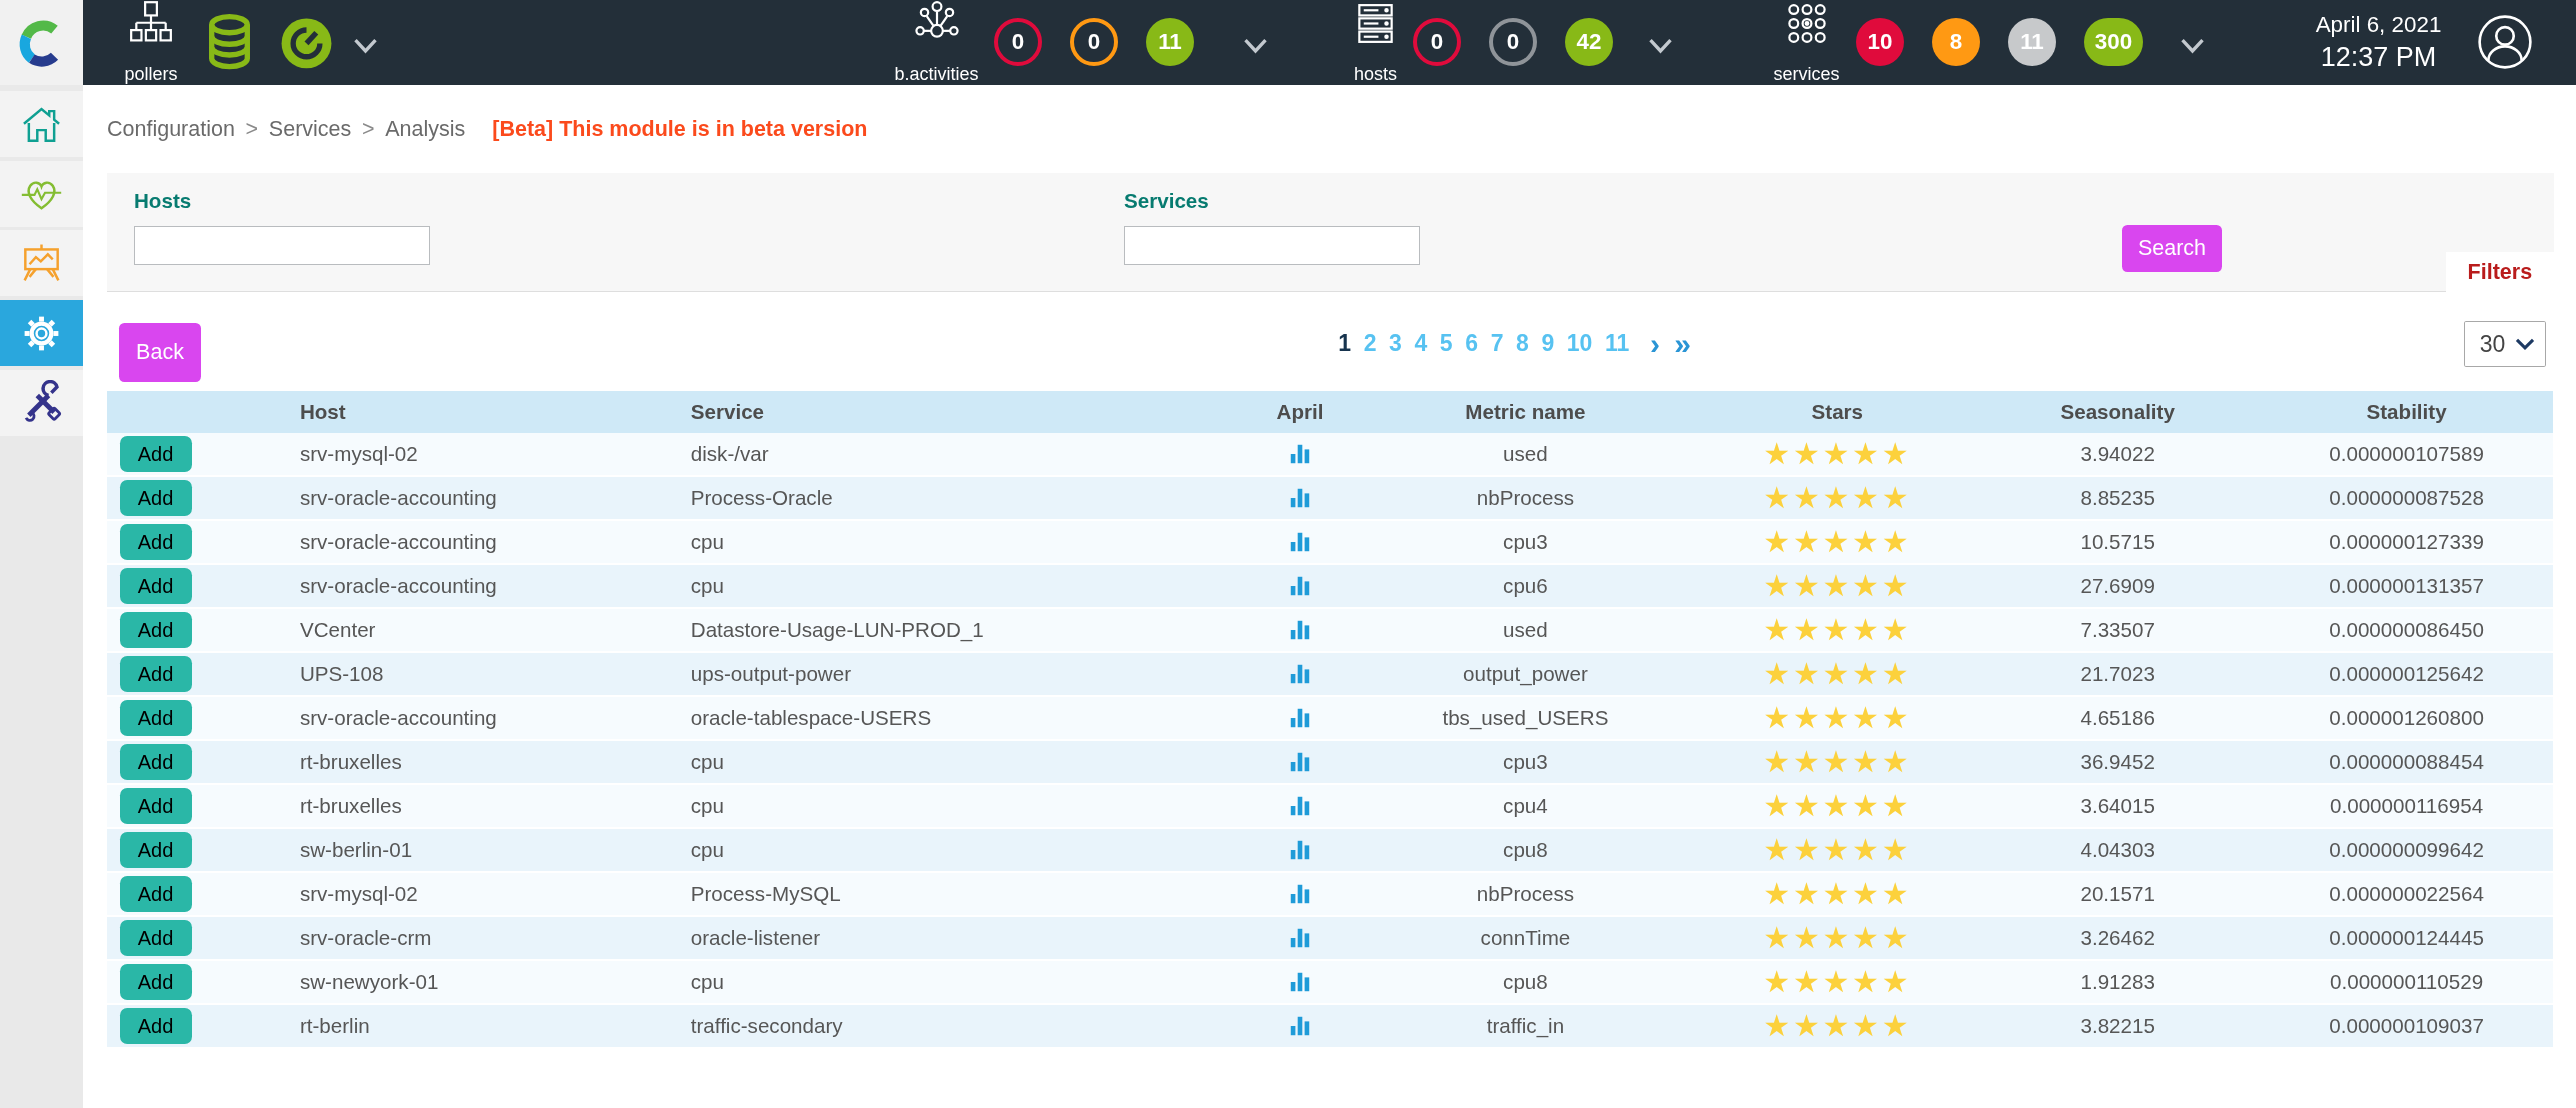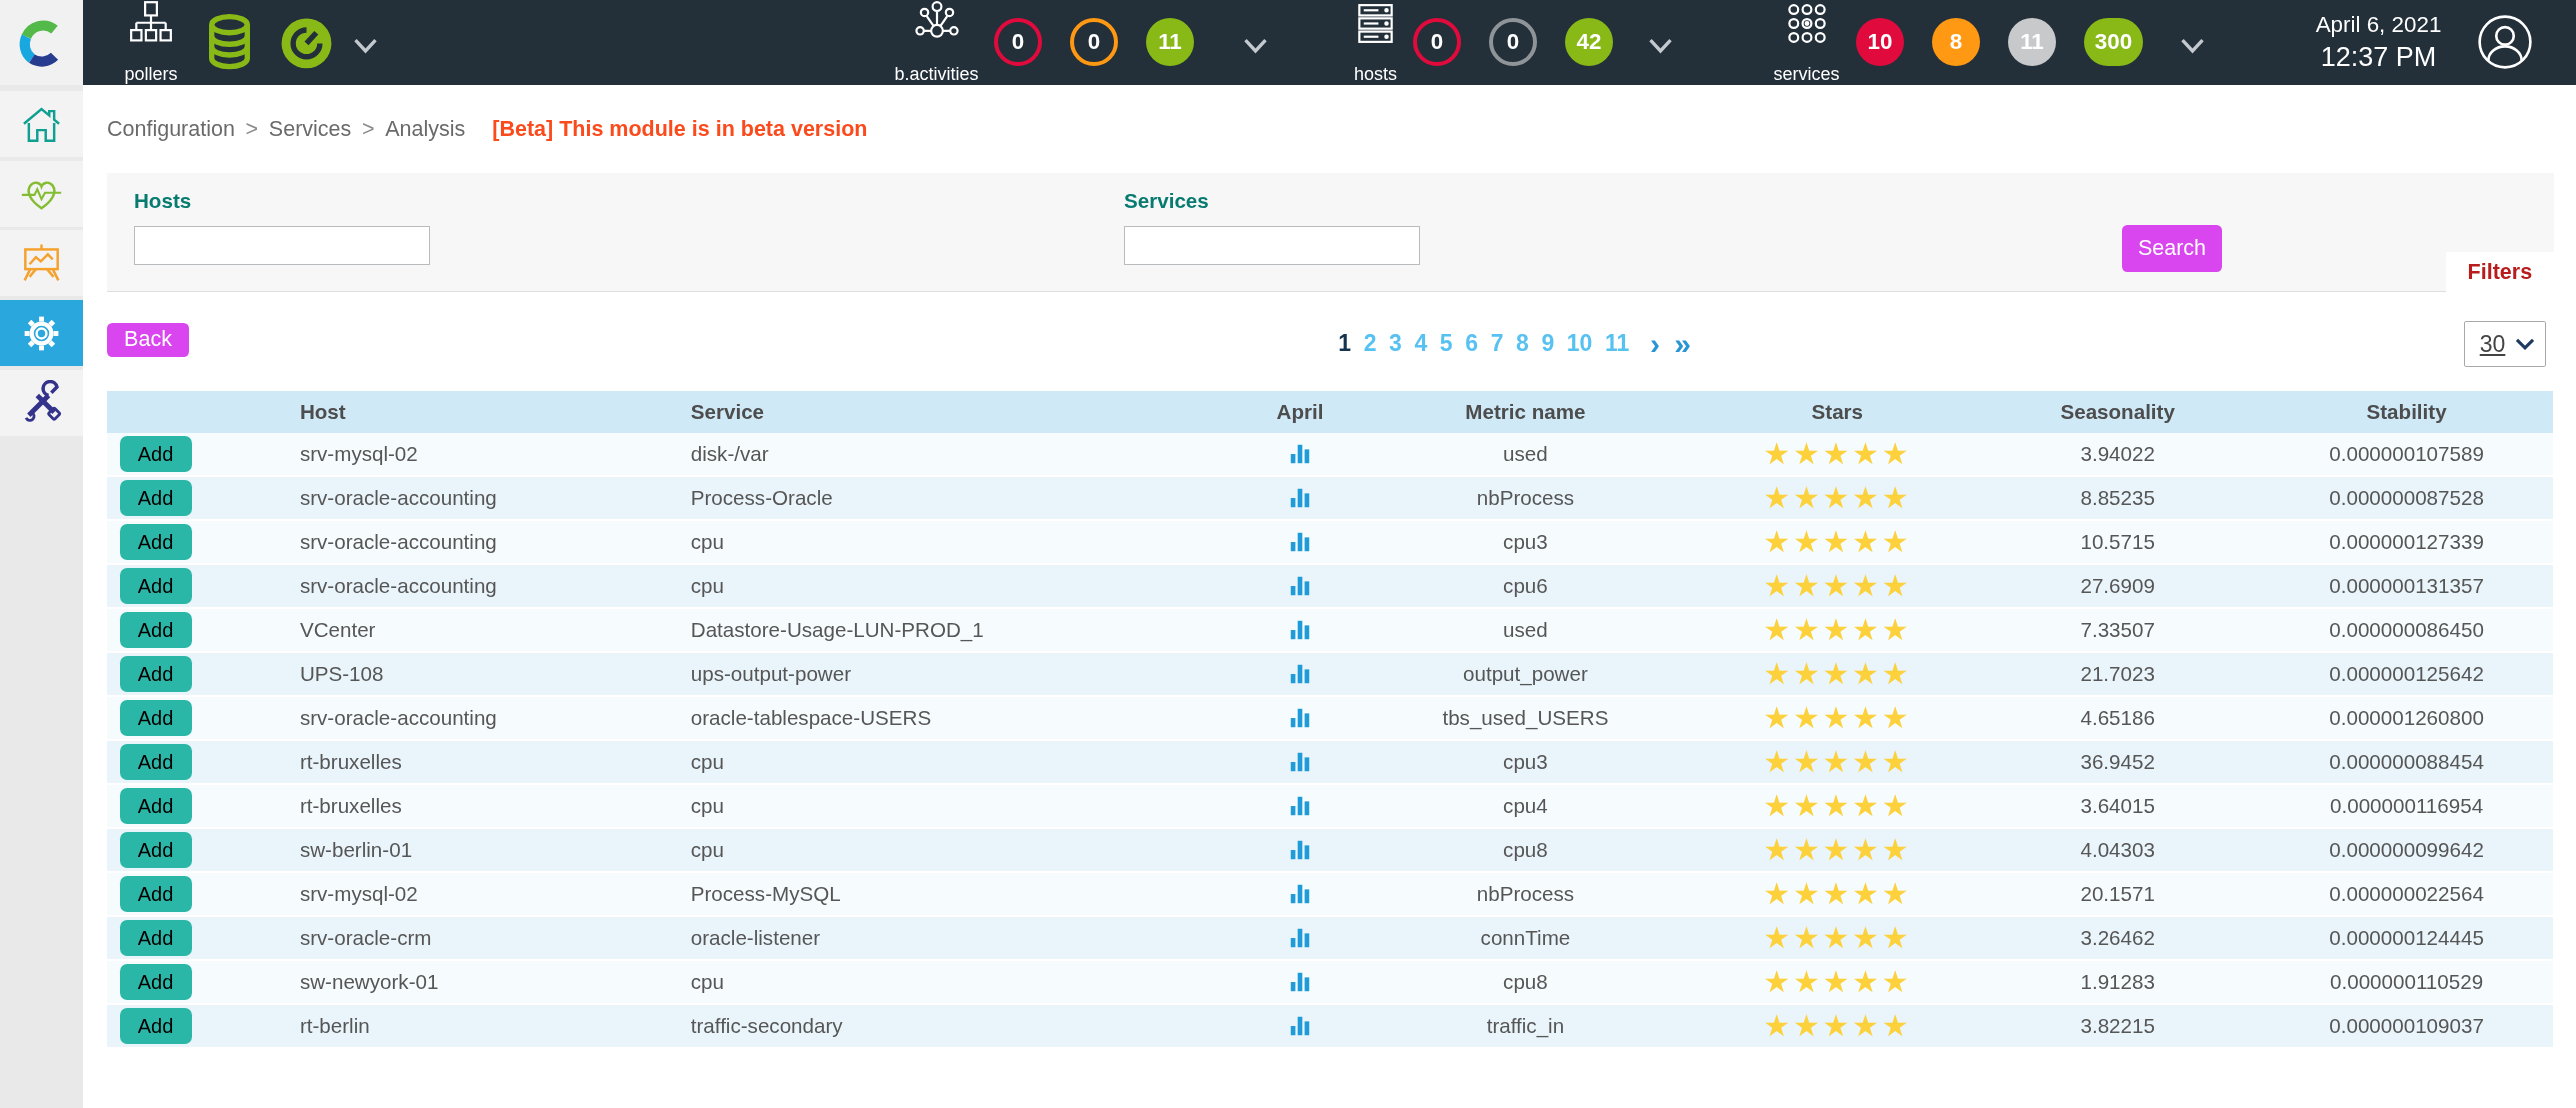--- a/index.html
+++ b/index.html
@@ -43,26 +43,26 @@
 
   .filter-panel { position:relative; margin-top:30px; height:119px; background:#f7f7f7; border-bottom:1.8px solid #dedede; }
   .filter-field { position:absolute; top:16px; }
   .filter-field label { display:block; color:#077b70; font-weight:bold; font-size:20.6px; }
   .filter-field input { margin-top:12.5px; width:296px; height:39px; border:1.8px solid #b9bcbf; background:#fff; font-size:20px; padding:0 9px; font-family:"Liberation Sans", sans-serif; }
   .btn { border:none; color:#fff; background:#d946ef; border-radius:5.4px; font-size:21.5px; font-family:"Liberation Sans", sans-serif; cursor:pointer; }
   .btn.search { position:absolute; left:2015px; top:52px; width:100px; height:47px; }
   .filters-tab { position:absolute; right:0; bottom:-1.8px; background:#fff; color:#b91c1c; font-weight:bold; font-size:21.5px; padding:8px 21.5px; cursor:pointer; }
 
   .toolbar { position:relative; margin-top:29px; height:50px; }
-  .btn.back { position:absolute; left:0; top:1.8px; width:82px; height:34px; }
+  .btn.back { position:absolute; left:12px; top:1.8px; width:82px; height:59px; }
   .pagination { position:absolute; left:1225px; top:9px; display:flex; align-items:center; font-size:23px; font-weight:bold; color:#57c2f1; }
   .pagination .page { margin:0 6.3px; cursor:pointer; }
   .pagination .page.current { color:#17344e; cursor:default; }
   .pagination .pg-arrow { color:#2a95d5; font-size:30px; line-height:23px; margin-left:14.3px; cursor:pointer; font-weight:bold; }
-  .page-size { position:absolute; right:7.2px; top:0; width:82px; height:46px; background:#fff; border:1.8px solid #a8a8a8; border-radius:1.8px; display:flex; align-items:center; justify-content:space-between; padding:0 10.7px 0 14.3px; font-size:23px; color:#444; cursor:pointer;text-decoration:underline; }
+  .page-size { position:absolute; right:7.2px; top:0; width:82px; height:46px; background:#fff; border:1.8px solid #a8a8a8; border-radius:1.8px; display:flex; align-items:center; justify-content:space-between; padding:0 10.7px 0 14.3px; font-size:23px; color:#444; cursor:pointer; }
 
   
   .table { margin-top:20px; width:2446px; font-size:20.6px; color:#565656; }
   .thead { display:flex; height:42px; background:#cfe9f7; font-weight:bold; color:#4d4d4d; }
   .trow { display:flex; height:44px; border-bottom:2.7px solid #fff; }
   .trow.odd { background:#f6fbfe; }
   .trow.even { background:#e9f4fb; }
   .cell { display:flex; align-items:center; justify-content:center; overflow:hidden; white-space:nowrap; }
   .cell.left { justify-content:flex-start; }
   .c0{width:193px; justify-content:flex-start;} .c1{width:391px;} .c2{width:558px;} .c3{width:103px;}

